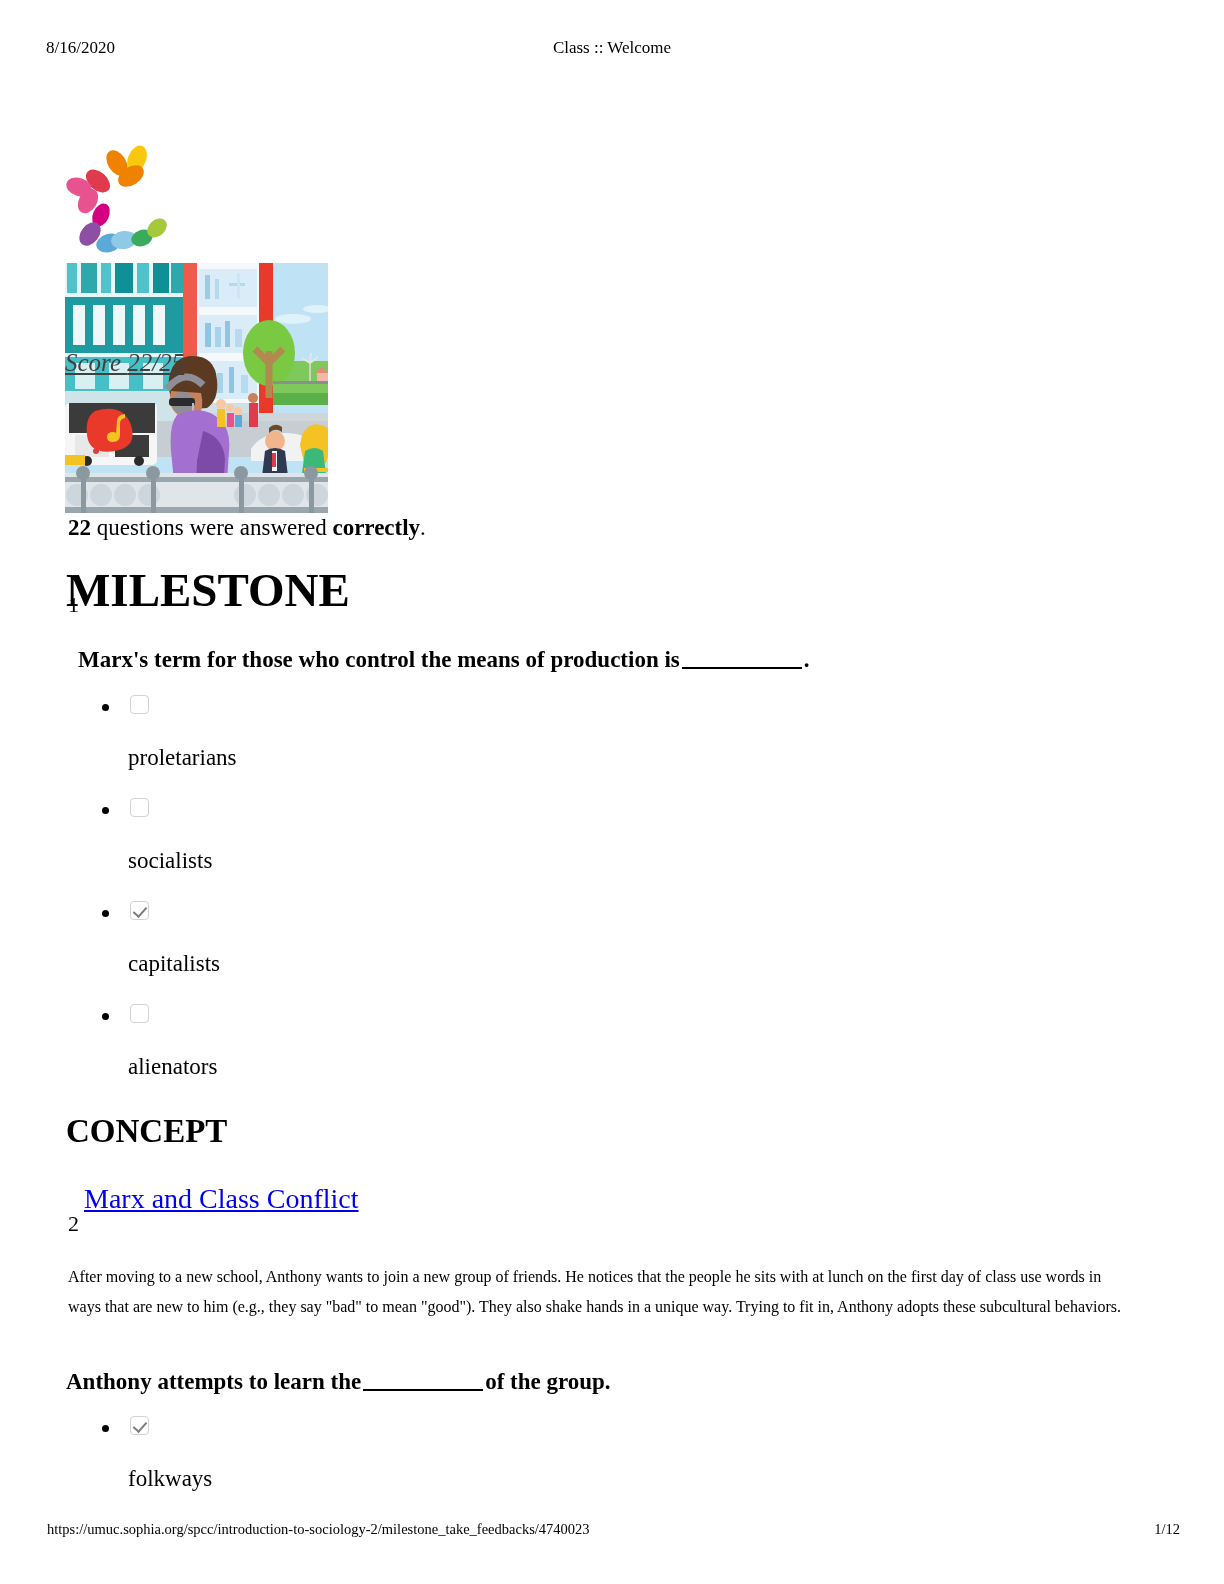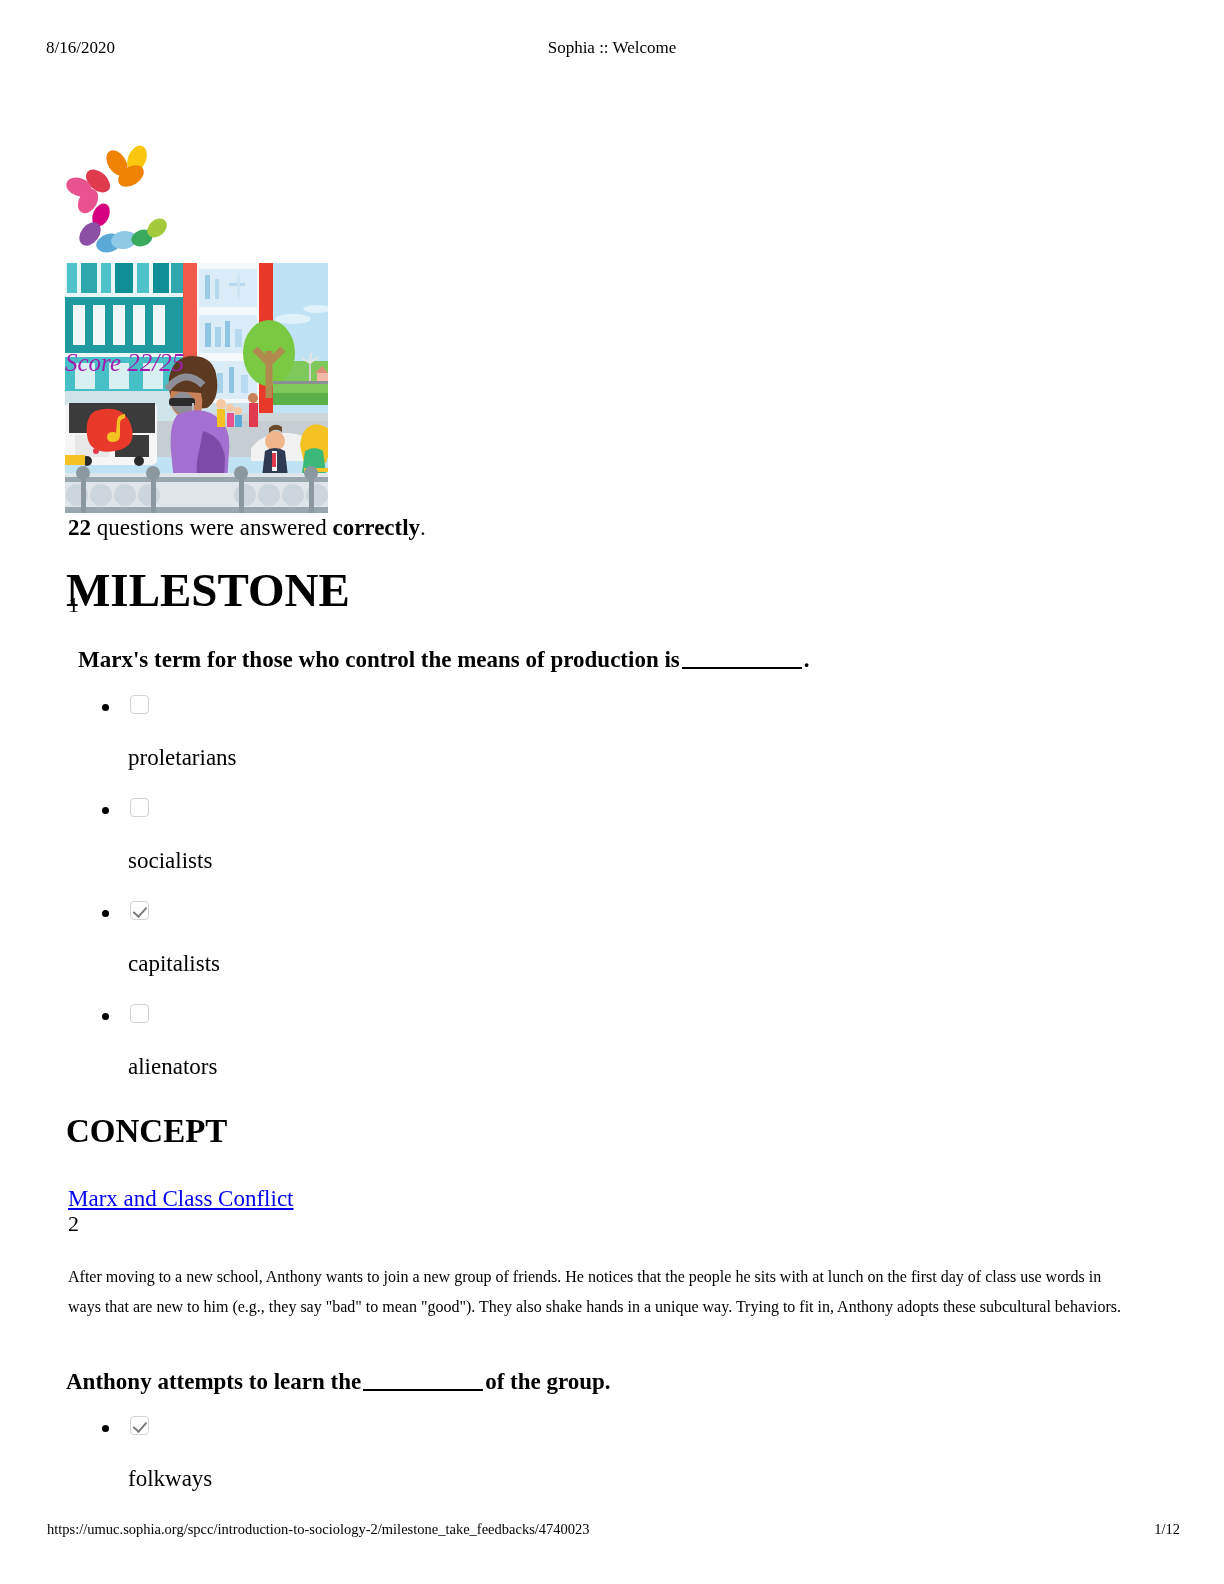--- a/index.html
+++ b/index.html
@@ -65,21 +65,22 @@
   }
   .hero svg { display:block; }
 
   .score-overlay {
     position: absolute;
     left: 65px; top: 348px;
     font-style: italic;
     font-size: 25px;
     line-height: 30px;
     white-space: nowrap;
-    color: #a21caf;
+    color: #404040;
+    text-decoration: underline;
   }
   .score-overlay .score-value { font-style: italic; }
 
   
   .passed-block {
     position: absolute;
     left: 68px; top: 513px;
     font-size: 23px;
     line-height: 29px;
     width: 900px;
@@ -178,22 +179,22 @@
   
   .concept-heading {
     position: absolute;
     left: 66px; top: 1111px;
     font-size: 33px;
     line-height: 40px;
     font-weight: bold;
   }
   .concept-link {
     position: absolute;
-    left: 68px; top: 1184px;
-    font-size: 23px;
+    left: 84px; top: 1184px;
+    font-size: 28px;
     line-height: 29px;
     color: #0000ee;
     text-decoration: underline;
   }
 
   
   .scenario {
     position: absolute;
     left: 68px; top: 1262px;
     width: 1055px;
@@ -202,21 +203,21 @@
     text-align: left;
   }
 </style>
 </head>
 <body>
 
 <div class="content">
 
   <div class="print-header">
     <span class="ph-date">8/16/2020</span>
-    <span class="ph-title">Sophia :: Welcome</span>
+    <span class="ph-title">Class :: Welcome</span>
   </div>
 
   <div class="logo">
     <svg width="110" height="115" viewBox="0 0 110 115" xmlns="http://www.w3.org/2000/svg">
       <g>
         <ellipse cx="73" cy="16" rx="9" ry="14" fill="#f9c80e" transform="rotate(22 73 16)"></ellipse>
         <ellipse cx="53" cy="20" rx="9" ry="14" fill="#ef8200" transform="rotate(-32 53 20)"></ellipse>
         <ellipse cx="67" cy="33" rx="9" ry="14" fill="#ef8200" transform="rotate(58 67 33)"></ellipse>
         <ellipse cx="34" cy="38" rx="9" ry="14" fill="#e03a4e" transform="rotate(-48 34 38)"></ellipse>
         <ellipse cx="15" cy="44" rx="9" ry="13" fill="#e8528f" transform="rotate(-72 15 44)"></ellipse>

